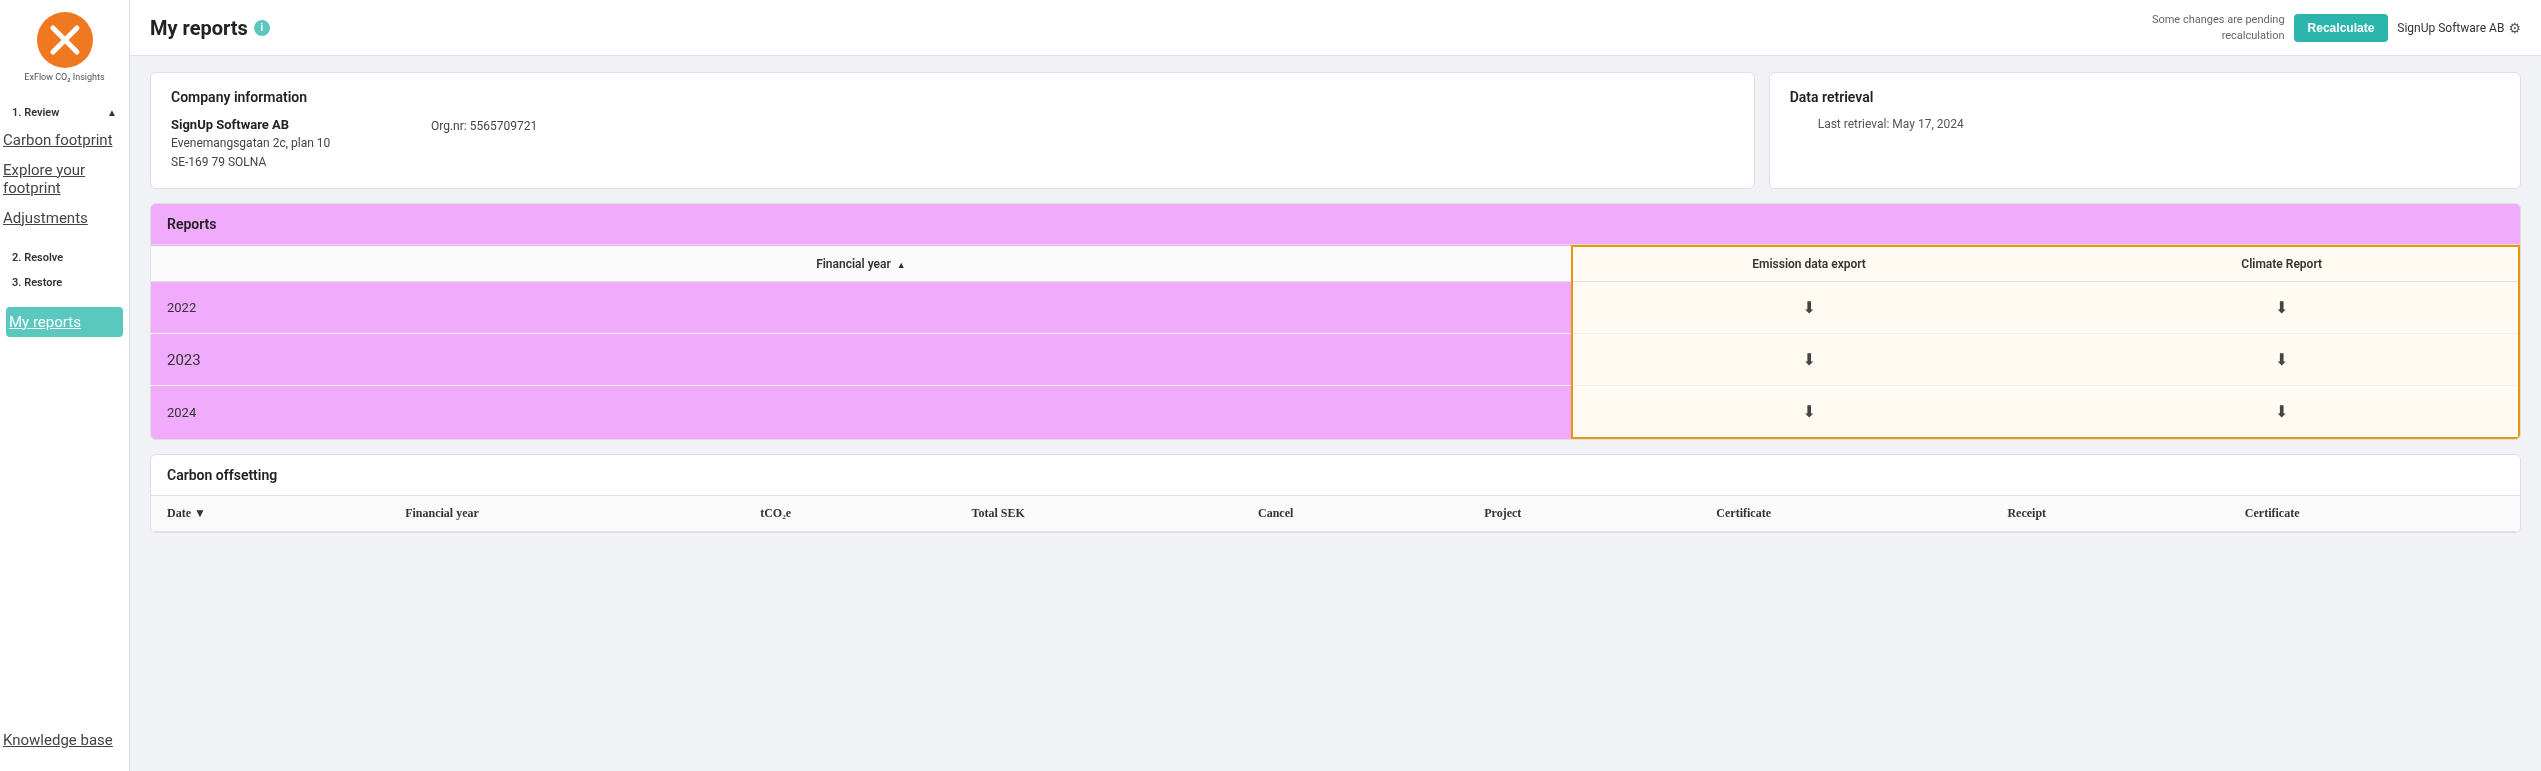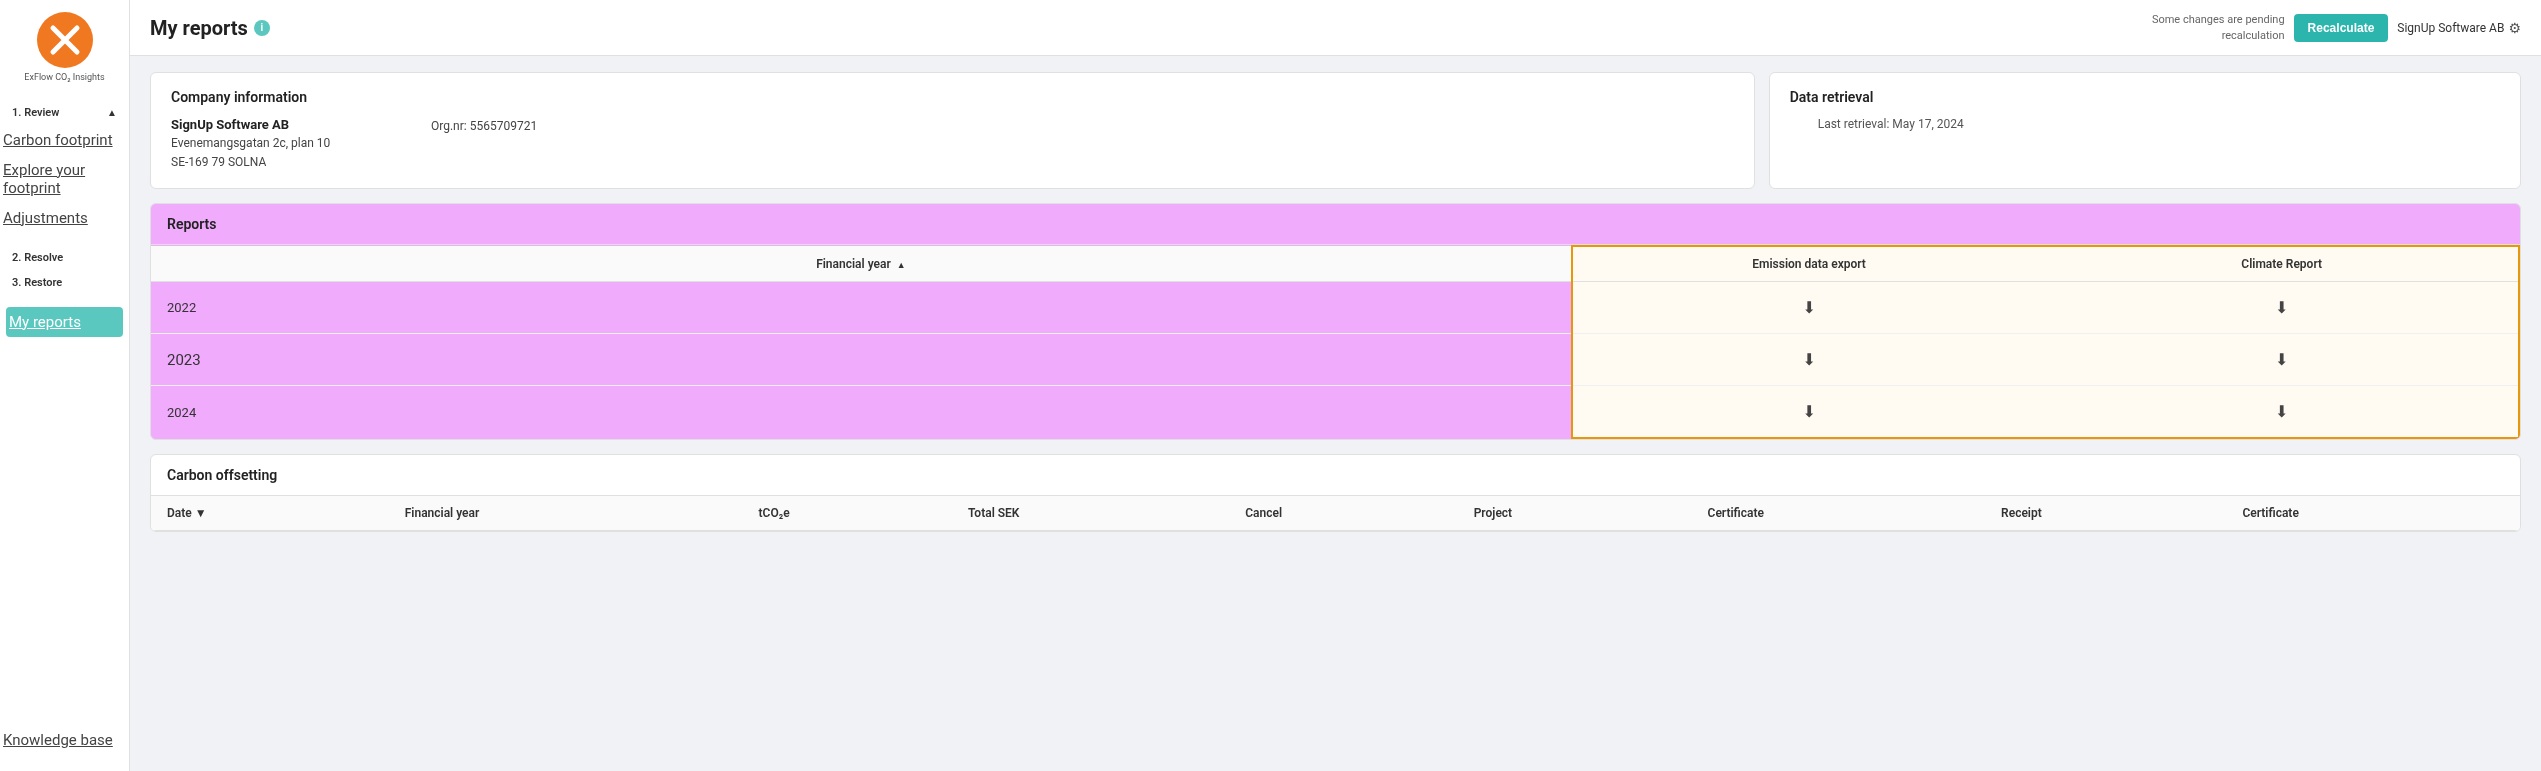--- a/index.html
+++ b/index.html
@@ -193,21 +193,21 @@
       border: 1px solid #e0e0e0;
       overflow: hidden;
     }
     .offsetting-header {
       padding: 12px 16px;
       font-size: 14px;
       font-weight: 600;
       color: #222;
       border-bottom: 1px solid #e0e0e0;
     }
-    .offsetting-table { width: 100%; border-collapse: collapse; }
+    .offsetting-table { width: 100%; border-collapse: collapse; font-family: Liberation Serif, serif; }
     .offsetting-table th {
       text-align: left;
       padding: 10px 16px;
       font-size: 12px;
       font-weight: 600;
       color: #333;
       border-bottom: 1px solid #e0e0e0;
       background: #fafafa;
     }
 

